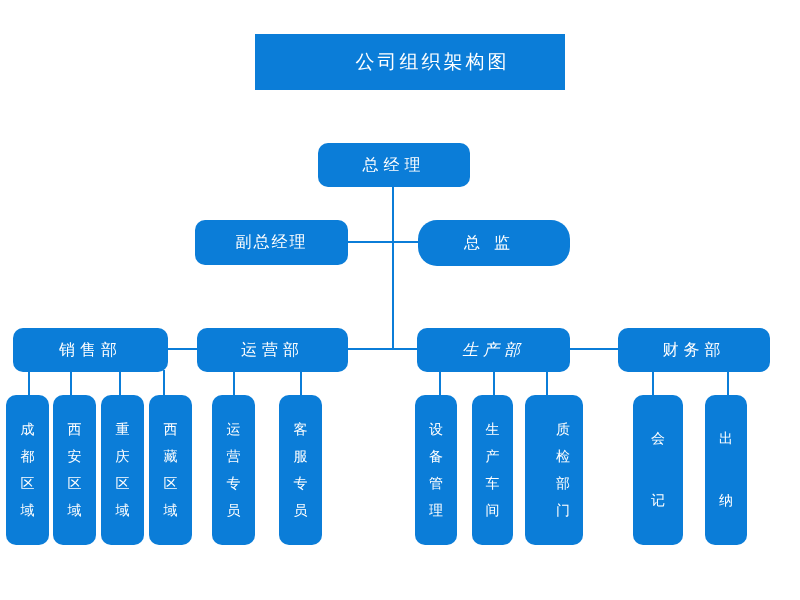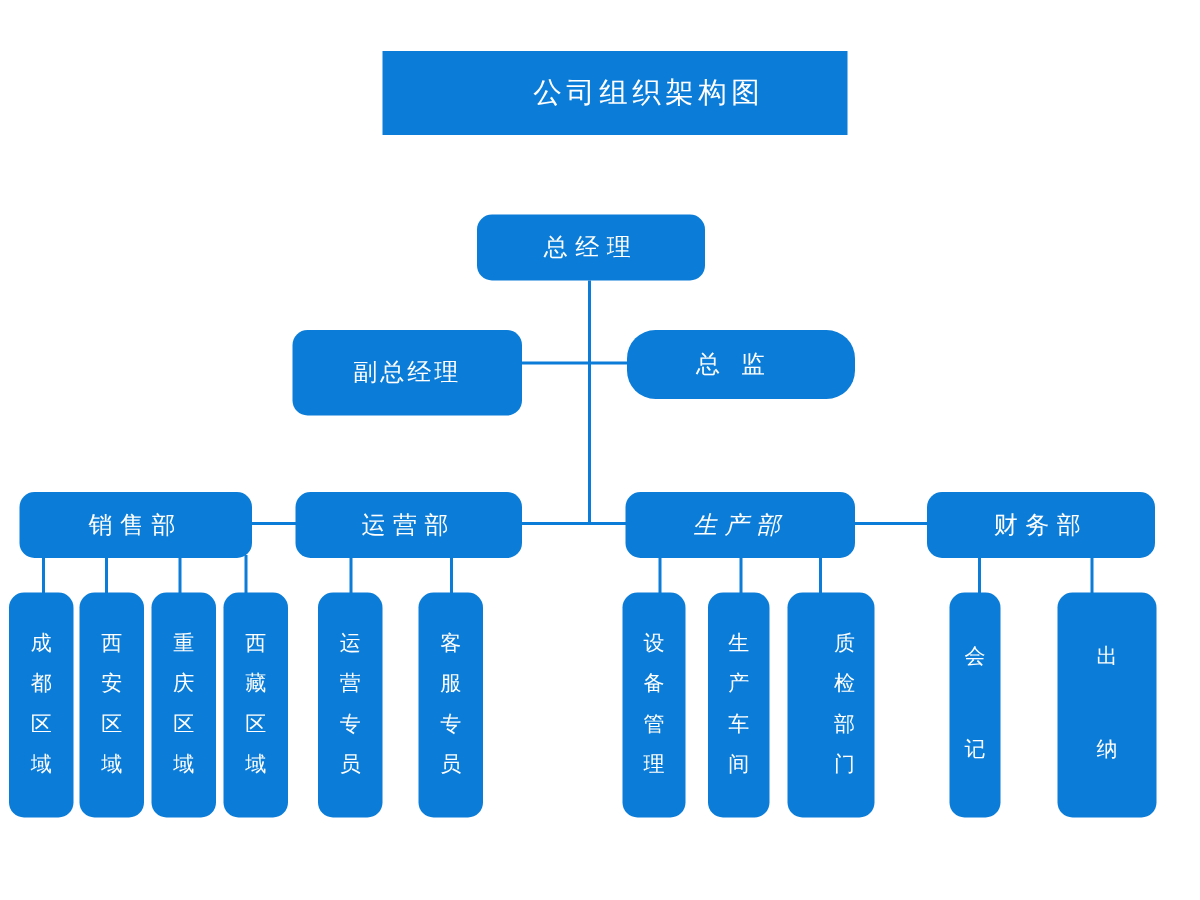--- a/index.html
+++ b/index.html
@@ -30,39 +30,39 @@
     border-radius:10px;
     display:flex;align-items:center;justify-content:center;
     font-size:16px;z-index:2;
   }
   .line{
     position:absolute;background:var(--node-blue);z-index:1;
   }
   
   #n-root{left:318px;top:143px;width:152px;height:44px;letter-spacing:5px;}
   
-  #n-deputy{left:195px;top:220px;width:153px;height:57px;letter-spacing:2px;}
+  #n-deputy{left:195px;top:220px;width:153px;height:45px;letter-spacing:2px;}
   #n-director{left:418px;top:220px;width:152px;height:46px;letter-spacing:14px;border-radius:19px;}
   
   .dept{top:328px;height:44px;letter-spacing:5px;}
   #n-dept-sales{left:13px;width:155px;}
   #n-dept-ops{left:197px;width:151px;}
   #n-dept-prod{left:417px;width:153px;font-style:italic;}
   #n-dept-fin{left:618px;width:152px;}
   
   .child{top:395px;height:150px;width:43px;font-size:14px;line-height:27px;}
   .child .v-label{
     display:block;width:18px;margin:auto;
     word-break:break-all;text-align:center;
   }
   .child--two{line-height:62px;}
   #n-c0{left:6px;}   #n-c1{left:53px;}  #n-c2{left:101px;} #n-c3{left:149px;}
   #n-c4{left:212px;} #n-c5{left:279px;}
   #n-c6{left:415px;width:42px;} #n-c7{left:472px;width:41px;} #n-c8{left:525px;width:58px;padding-left:18px;}
-  #n-c9{left:633px;width:34px;align-items:center;} #n-c10{left:705px;width:66px;align-items:center;}
+  #n-c9{left:633px;width:50px;align-items:center;} #n-c10{left:705px;width:42px;align-items:center;}
   
   #l-root-v{left:392px;top:187px;width:2px;height:162px;}
   #l-lvl2-h{left:348px;top:241px;width:70px;height:2px;}
   #l-dept-h{left:168px;top:348px;width:450px;height:2px;}
   .cl{top:370px;width:2px;height:26px;}
   #l-c0{left:28px;}  #l-c1{left:70px;}  #l-c2{left:119px;} #l-c3{left:163px;}
   #l-c4{left:233px;} #l-c5{left:300px;}
   #l-c6{left:439px;} #l-c7{left:493px;} #l-c8{left:546px;}
   #l-c9{left:652px;} #l-c10{left:727px;}
 </style>

